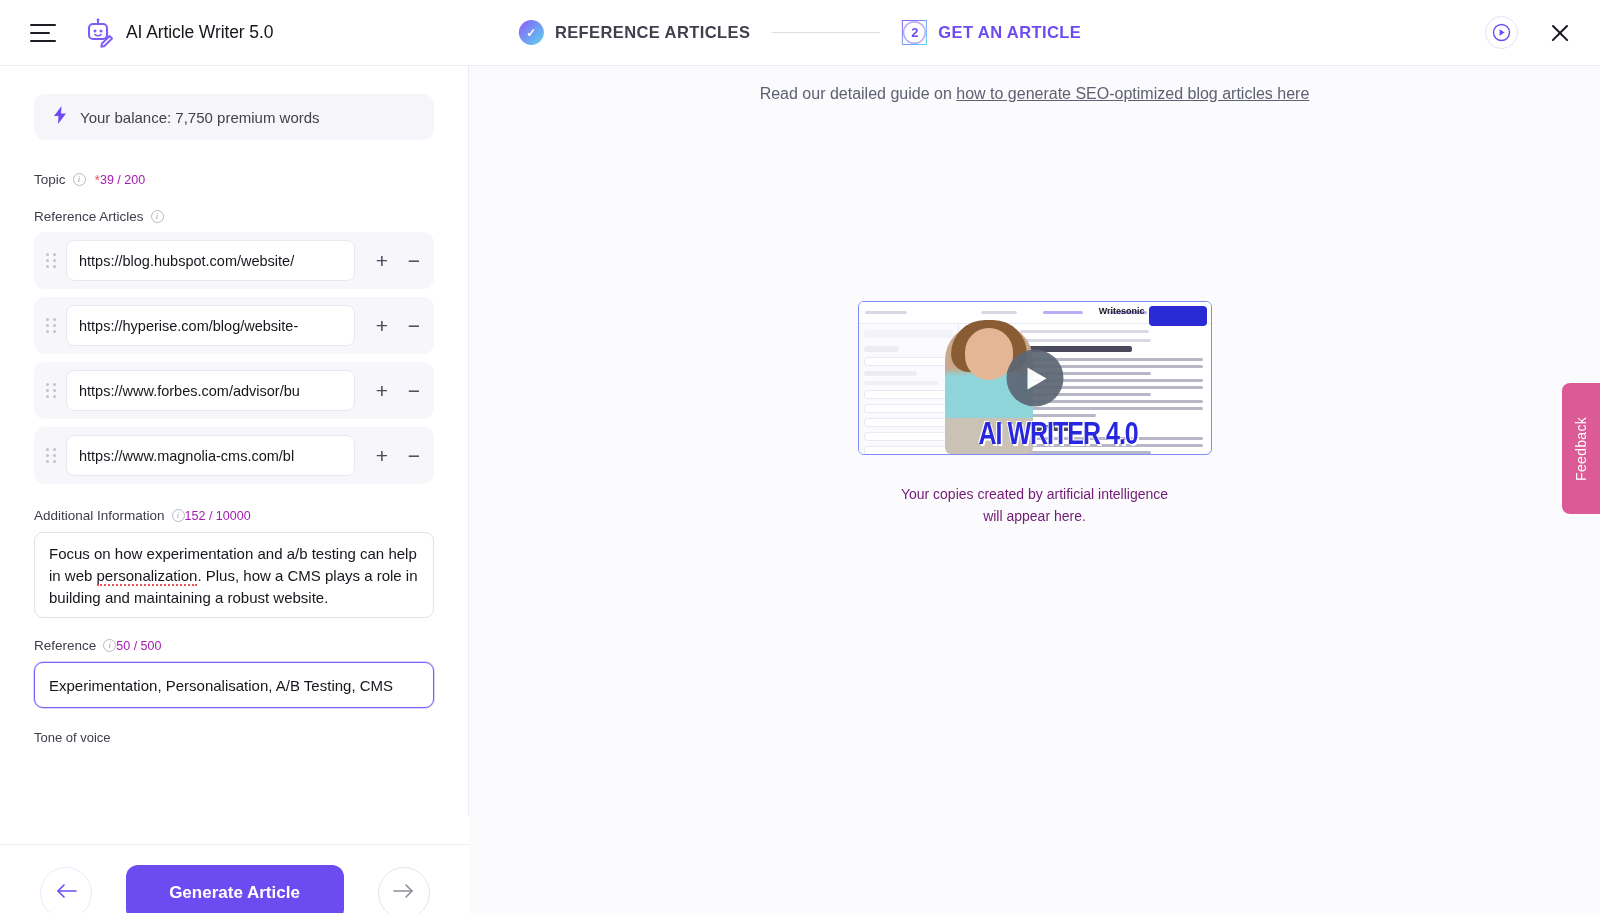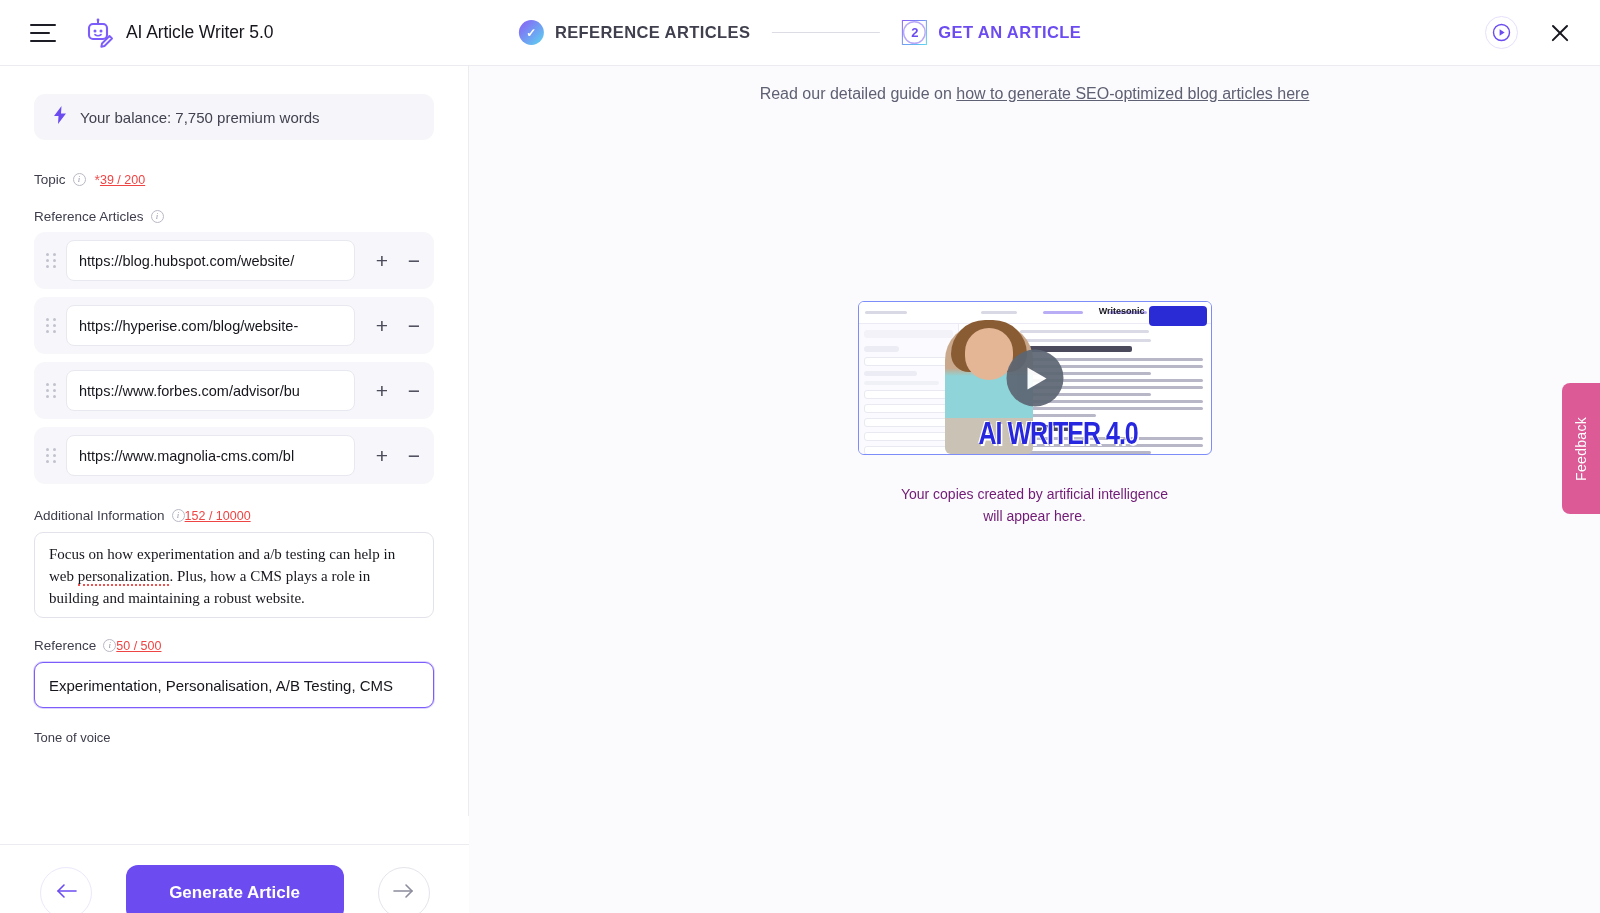--- a/index.html
+++ b/index.html
@@ -55,21 +55,21 @@
   .balance {
     background:#f6f6fa; border-radius:11px; height:46px;
     display:flex; align-items:center; padding-left:20px; gap:13px;
     margin-bottom:32px;
   }
   .balance-text { font-size:15px; color:#41414f; }
 
   .field-label-row { display:flex; align-items:center; justify-content:flex-start; margin-bottom:9px; }
   .field-label { display:flex; align-items:center; gap:7px; font-size:13.5px; color:#3d3d4b; }
   .req-star { color:#f05252; font-size:14px; line-height:1; margin-left:2px; }
-  .counter { font-size:12.5px; color:#ef4444;text-decoration:underline; }
+  .counter { font-size:12.5px; color:#a21caf; }
   .info-i {
     width:13px; height:13px; border-radius:50%; border:1px solid #b9b9c6;
     color:#9a9aab; font-size:9px; line-height:11px; text-align:center; font-style:italic; font-family:"Liberation Serif", serif;
   }
 
   .text-input {
     width:400px; height:46px; border:1px solid #e2e2ea; border-radius:9px;
     padding:0 14px; font-size:15px; color:#16161d; background:#fff;
     font-family:"Liberation Sans", sans-serif; outline:none;
   }
@@ -89,21 +89,21 @@
     font-family:"Liberation Sans", sans-serif;
   }
   .ref-btn { width:30px; text-align:center; color:#4a4a5a; font-size:21px; cursor:pointer; user-select:none; }
   .ref-btn.plus { margin-left:12px; }
   .ref-btn.minus { margin-left:2px; font-size:21px; }
 
   .ai-label-row { margin-top:24px; }
   .textarea-box {
     width:400px; height:86px; border:1px solid #e2e2ea; border-radius:9px;
     padding:10px 14px; font-size:15px; color:#16161d; line-height:1.47;
-    resize:none; outline:none; font-family:Liberation Serif, serif;
+    resize:none; outline:none; font-family:Liberation Sans, sans-serif;
     overflow:hidden;
   }
   .spell { border-bottom:2px dotted #f05252; }
 
   .kw-label-row { margin-top:20px; }
 
   .tone-label { margin-top:22px; font-size:13px; color:#3d3d4b; }
 
   
   .bottom-bar {

